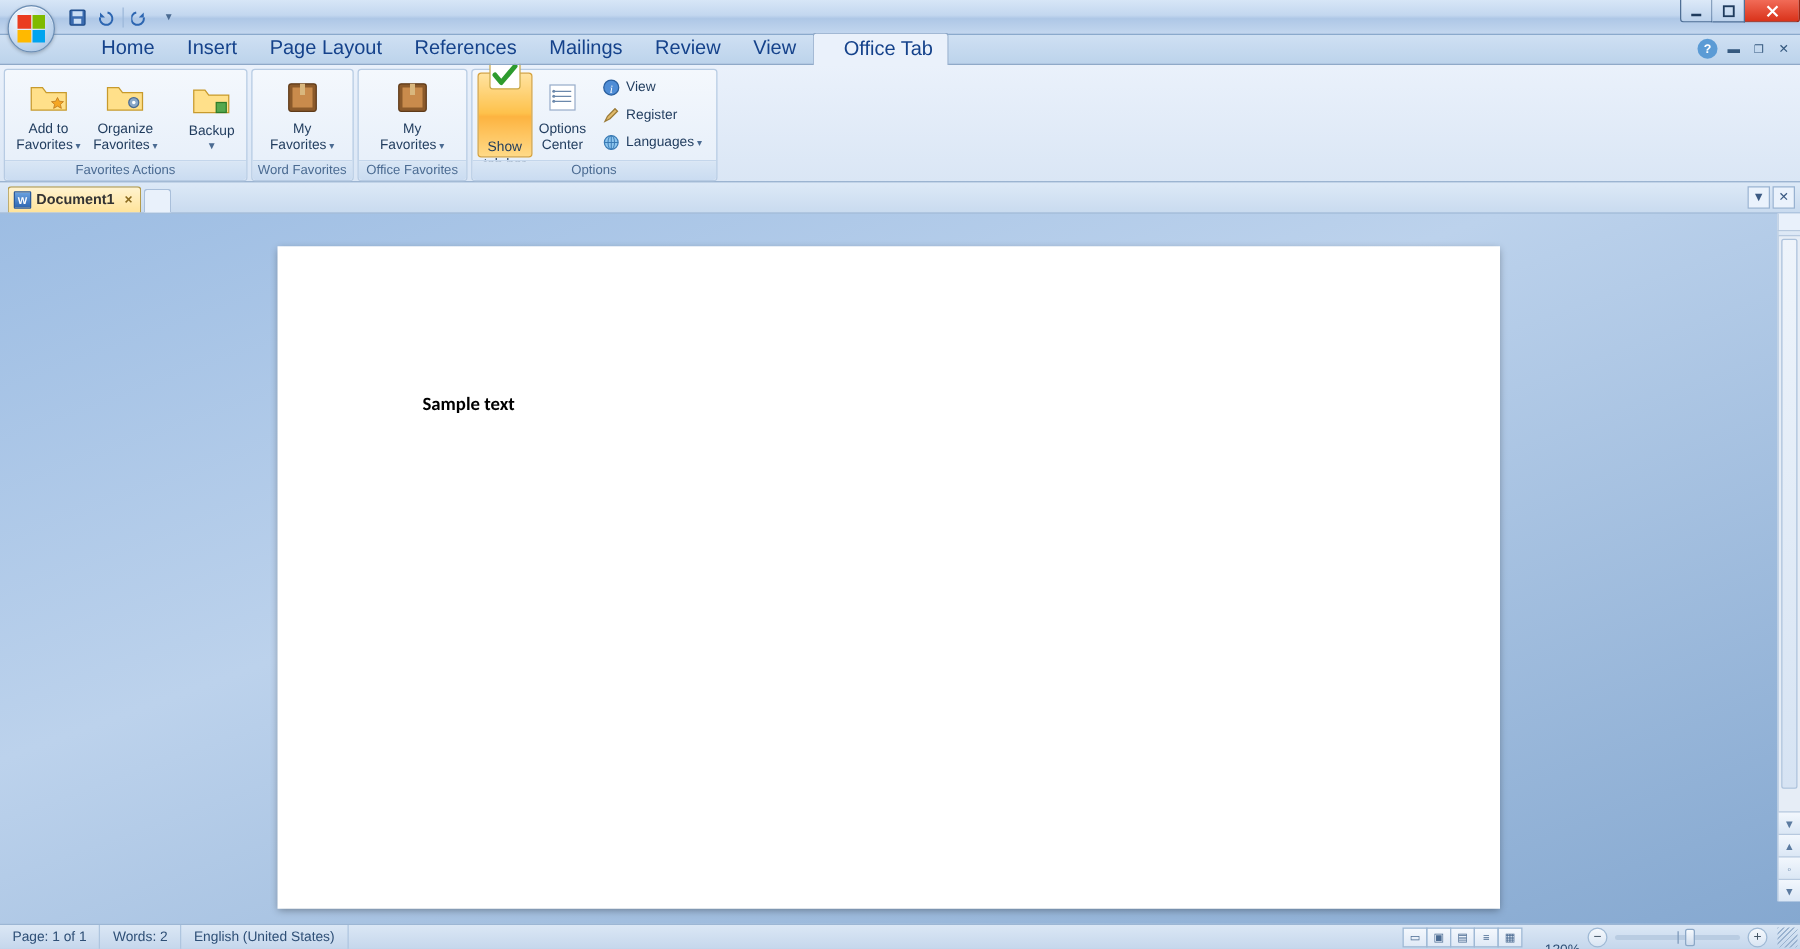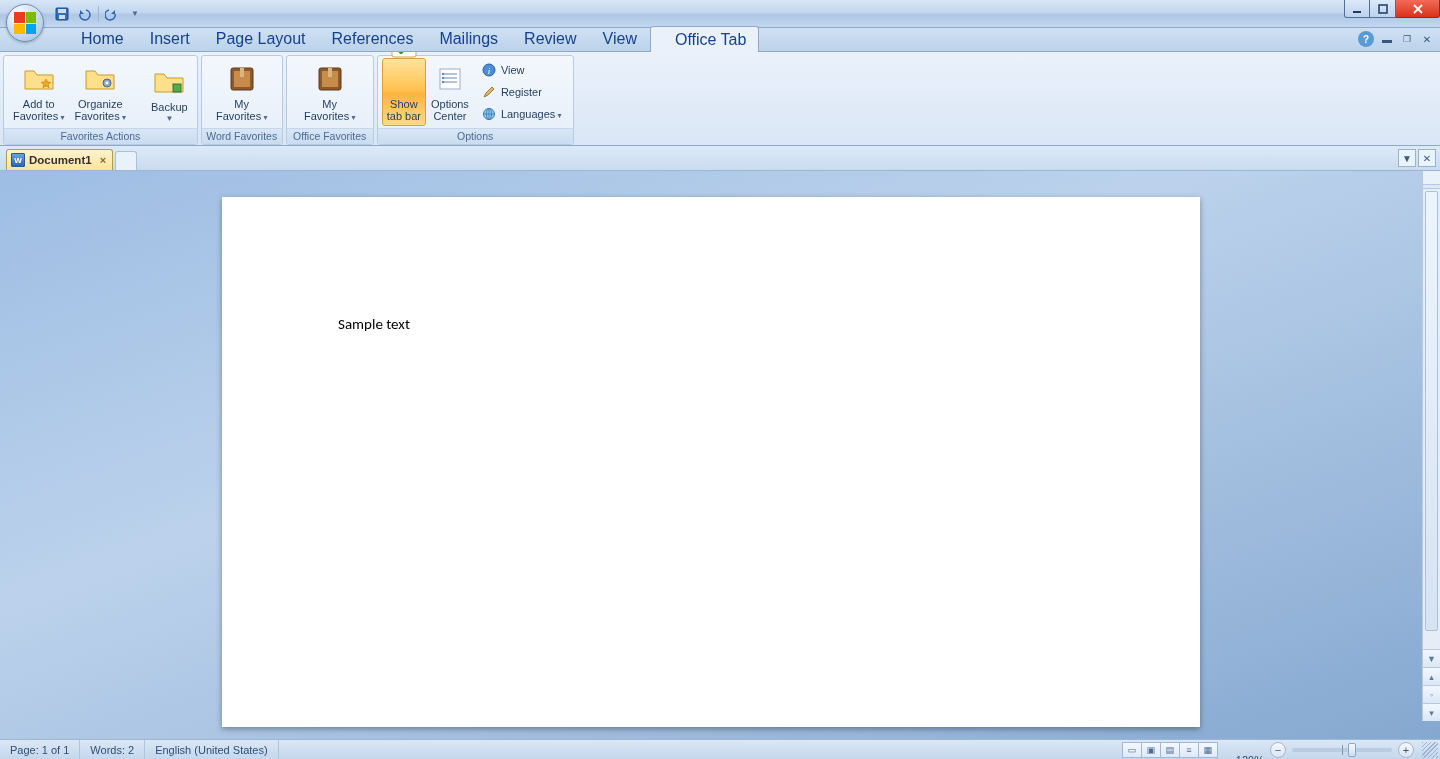--- a/index.html
+++ b/index.html
@@ -26,39 +26,39 @@
 .rtab.active { background: #eaf1fb; border-color: #8fa9c8; border-top-left-radius: 3px; border-top-right-radius: 3px; position: relative; top: 1px; padding-left: 24px; }
 .ribbon-right { position: absolute; right: 6px; top: 3px; display: flex; align-items: center; gap: 6px; }
 .help-icon { width: 16px; height: 16px; border-radius: 50%; background: #5b9bd5; color: #fff; font-size: 10px; display:flex;align-items:center;justify-content:center; font-weight: bold; }
 .rmin, .rclose { font-size: 10px; color: #35597f; cursor: pointer; width: 14px; text-align:center; }
 
 
 .ribbon { height: 94px; background: linear-gradient(#eaf1fb,#dae6f5); border-bottom: 1px solid #8fa9c8; display: flex; padding: 3px 3px 0 3px; }
 .group { border: 1px solid #b7cbe3; border-radius: 3px; background: linear-gradient(#f4f8fd,#e5eef9); margin-right: 3px; display: flex; flex-direction: column; }
 .group-body { flex: 1; display: flex; align-items: flex-start; padding: 2px 4px; }
 .group-label { height: 16px; text-align: center; font-size: 10.5px; color: #4b6b92; background: linear-gradient(#d9e6f5,#cadcf1); border-top: 1px solid #c4d6eb; border-bottom-left-radius: 3px; border-bottom-right-radius: 3px; padding-top: 1px; }
-.big-btn { display: flex; flex-direction: column; align-items: center; justify-content: flex-end; padding: 2px 4px; min-width: 46px; height: 68px; text-align: center; font-size: 11px; color: #1f3b5d; border: 1px solid transparent; border-radius: 3px; cursor: pointer; line-height: 1.15; }
+.big-btn { display: flex; flex-direction: column; align-items: center; justify-content: center; padding: 2px 4px; min-width: 46px; height: 68px; text-align: center; font-size: 11px; color: #1f3b5d; border: 1px solid transparent; border-radius: 3px; cursor: pointer; line-height: 1.15; }
 .big-btn.toggled { background: linear-gradient(#ffe3a0,#fec14b 48%,#fdb340 52%,#ffda87); border-color: #d6a13a; }
 .big-icon { width: 32px; height: 32px; margin: 1px 0 3px; display:flex;align-items:center;justify-content:center; }
 .drop-arrow::after { content: " \25BE"; font-size: 8px; color: #4b6b92; }
 .small-list { display: flex; flex-direction: column; gap: 2px; padding: 2px; }
 .small-btn { display: flex; align-items: center; gap: 4px; padding: 1px 4px; font-size: 11px; color: #1f3b5d; border: 1px solid transparent; border-radius: 2px; cursor: pointer; }
 .small-icon { width: 16px; height: 16px; display:flex;align-items:center;justify-content:center; }
 
 
 .doctab-bar { height: 25px; background: linear-gradient(#dde9f7,#c9dbef); border-bottom: 1px solid #9cb6d4; display: flex; align-items: flex-end; padding: 0 6px; position: relative; }
 .doctab { height: 21px; border: 1px solid #b49b4b; border-bottom: none; border-top-left-radius: 3px; border-top-right-radius: 3px; background: linear-gradient(#fff3cf,#ffe39a); display: flex; align-items: center; padding: 0 6px 0 4px; gap: 4px; font-size: 11.5px; font-weight: bold; color: #333; margin-right: 2px; }
 .doctab .word-ico { width: 14px; height: 14px; background: linear-gradient(#6aa2e0,#2d66b1); border: 1px solid #2a5a9b; border-radius: 1px; display:flex;align-items:center;justify-content:center;color:#fff;font-size:8px;font-weight:bold; }
 .doctab .close-x { font-size: 11px; color: #8a6a1f; margin-left: 4px; cursor: pointer; }
 .doctab-new { width: 22px; height: 19px; border: 1px solid #a9bfda; border-bottom: none; border-top-left-radius: 3px; border-top-right-radius: 3px; background: #e9f1fb; }
 .doctab-right { position: absolute; right: 4px; top: 3px; display: flex; align-items: center; gap: 2px; }
 .doctab-right .sq { width: 18px; height: 18px; border: 1px solid #98b2d1; background: #eaf2fc; display:flex;align-items:center;justify-content:center;color:#3b5a83;font-size:10px; }
 
 
-.doc-wrap { position: absolute; left: 0; right: 0; top: 171px; bottom: 20px; background: linear-gradient(160deg,#9dbde3 0%,#bcd2ec 40%,#85a8d0 100%); }
+.doc-wrap { position: absolute; left: 0; right: 0; top: 171px; bottom: 20px; background: linear-gradient(160deg,#9dbde3 0%,#bcd2ec 40%,#85a8d0 100%); font-weight: bold; }
 .page { position: absolute; left: 222px; top: 26px; width: 978px; height: 530px; background: #fff; box-shadow: 0 2px 6px rgba(0,0,0,.35); }
 .page-text { position: absolute; left: 116px; top: 118px; font-family: Calibri, sans-serif; font-size: 15px; color: #000; }
 .vscroll { position: absolute; right: 0; top: 0; width: 18px; bottom: 18px; background: #e6edf6; border-left: 1px solid #b7c9df; }
 .vscroll .arrow { height: 18px; background: linear-gradient(#f2f7fd,#dbe7f5); border-bottom: 1px solid #b7c9df; display:flex;align-items:center;justify-content:center;font-size:9px;color:#5c7ba0; }
 .vscroll .arrow.bottom { position:absolute; bottom:54px; left:0; right:0; border-top:1px solid #b7c9df; border-bottom:none; }
 .vscroll .thumb { position:absolute; left:2px; right:2px; top:20px; height:440px; background: linear-gradient(#eef4fb,#d6e3f3); border:1px solid #abc1db; border-radius:2px; }
 .vscroll .nav-btn { position:absolute; left:0; right:0; height:18px; background: linear-gradient(#f2f7fd,#dbe7f5); border-top:1px solid #b7c9df; display:flex;align-items:center;justify-content:center;font-size:9px;color:#5c7ba0; }
 .ruler-tog { position:absolute; right:0; top:0; width:18px; height:14px; background:#e9f1fb; border:1px solid #b7c9df; border-right:none; border-top:none; z-index:3; }
 
 

